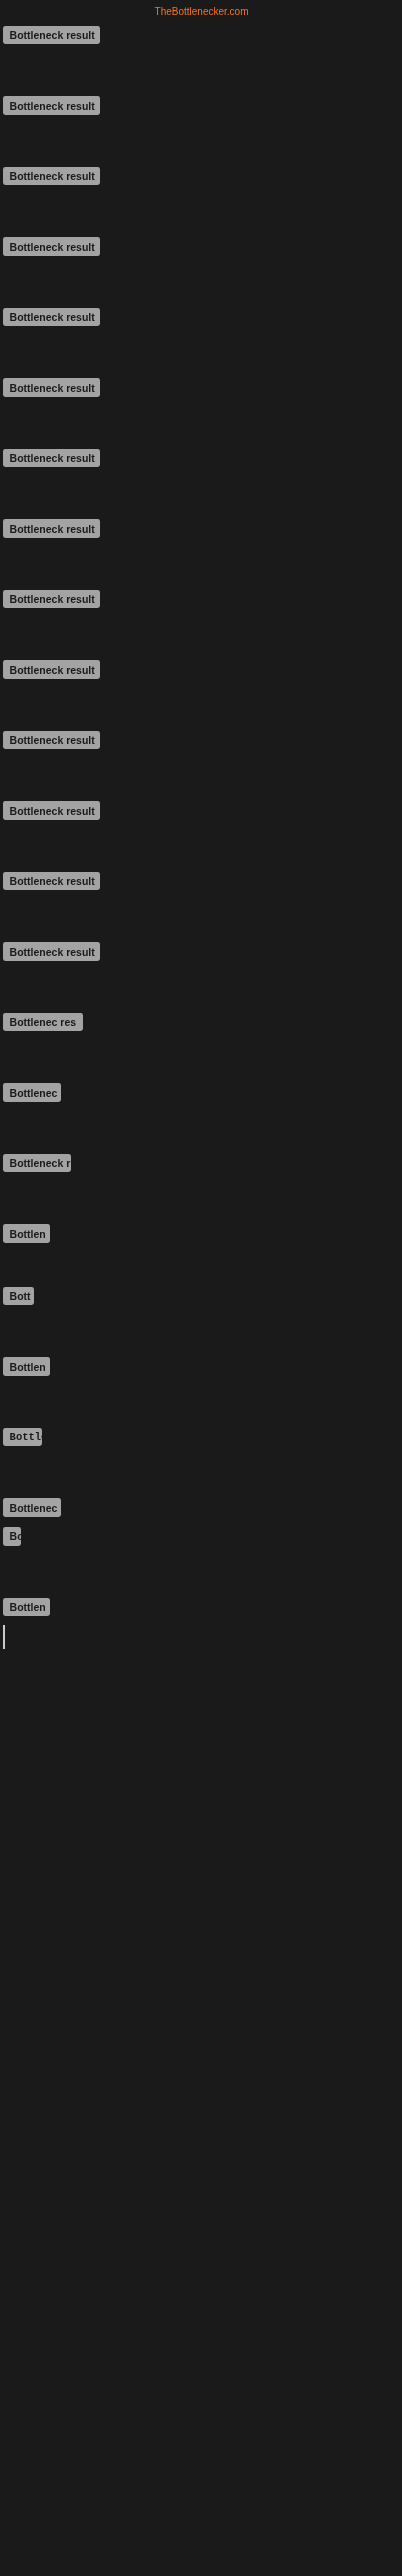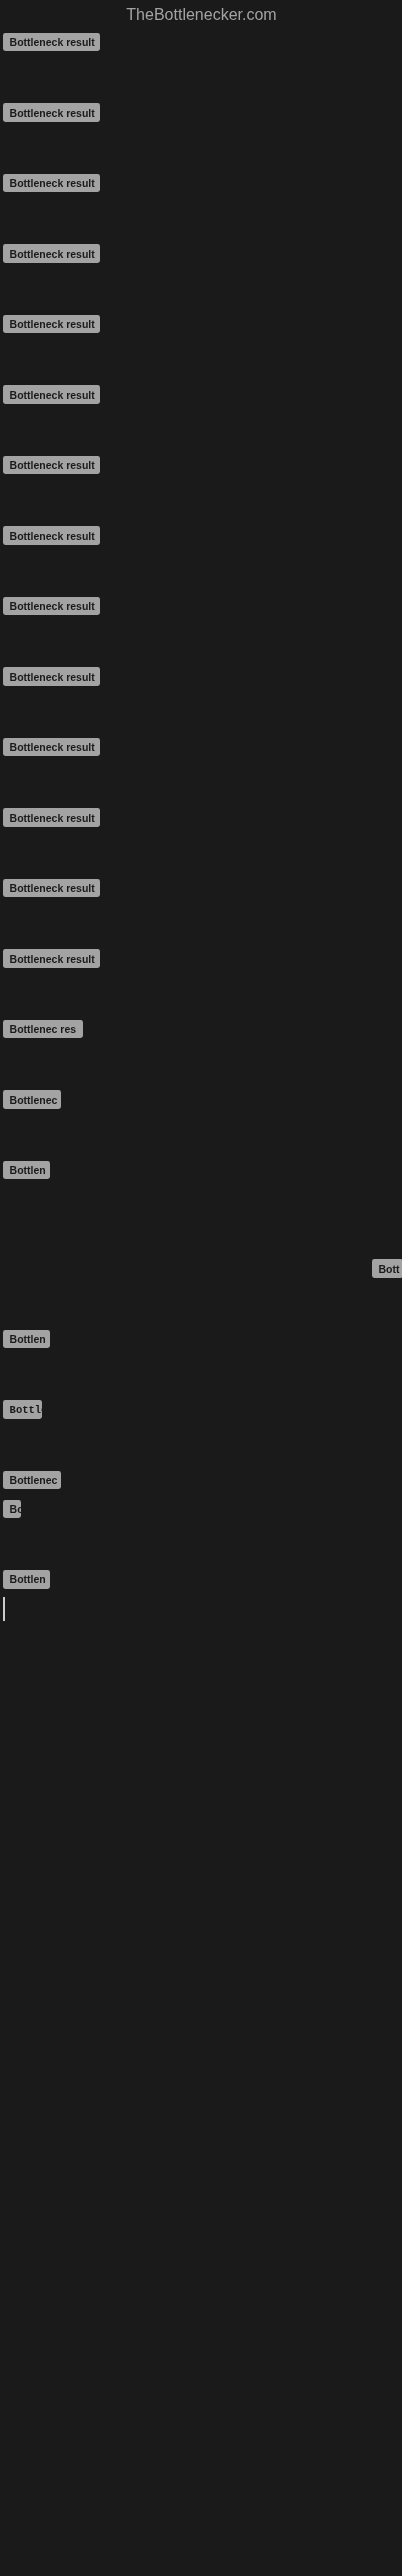--- a/index.html
+++ b/index.html
@@ -9,22 +9,22 @@
     }
     body {
       width: 403px;
       min-height: 2576px;
       background-color: #1a1a1a;
       font-family: Arial, sans-serif;
       position: relative;
     }
     .site-title {
       text-align: center;
-      color: #a3a3a3;
-      font-size: 16px;
+      color: #f97316;
+      font-size: 10px;
       padding: 6.4px 0 3.2px 0;
       font-weight: normal;
     }
     .bottleneck-tag {
       display: inline-block;
       background-color: #a3a3a3;
       color: #1a1a1a;
       font-size: 10.5px;
       font-weight: bold;
       padding: 3.2px 6.4px;
@@ -94,23 +94,26 @@
     <div class="bottleneck-row" style="margin-top: 48px;">
       <span class="bottleneck-tag" style="max-width: 97px;">Bottleneck result</span>
     </div>
     <div class="bottleneck-row" style="margin-top: 48px;">
       <span class="bottleneck-tag" style="max-width: 81px;">Bottlenec res</span>
     </div>
     <div class="bottleneck-row" style="margin-top: 48px;">
       <span class="bottleneck-tag" style="max-width: 58px;">Bottlenec</span>
     </div>
     <div class="bottleneck-row" style="margin-top: 48px;">
+      <span class="bottleneck-tag" style="max-width: 68px;">Bottleneck r</span>
+    </div>
+    <div class="bottleneck-row" style="margin-top: 48px;">
       <span class="bottleneck-tag" style="max-width: 47px;">Bottlen</span>
     </div>
-    <div class="bottleneck-row" style="margin-top: 76px; justify-content: flex-end;">
+    <div class="bottleneck-row" style="margin-top: 40px;">
       <span class="bottleneck-tag" style="max-width: 31px;">Bott</span>
     </div>
     <div class="bottleneck-row" style="margin-top: 48px;">
       <span class="bottleneck-tag" style="max-width: 47px;">Bottlen</span>
     </div>
     <div class="bottleneck-row" style="margin-top: 48px;">
       <span class="bottleneck-tag" style="max-width: 39px; font-family: Liberation Mono, monospace;">Bottle</span>
     </div>
     <div class="bottleneck-row" style="margin-top: 48px;">
       <span class="bottleneck-tag" style="max-width: 58px;">Bottlenec</span>

